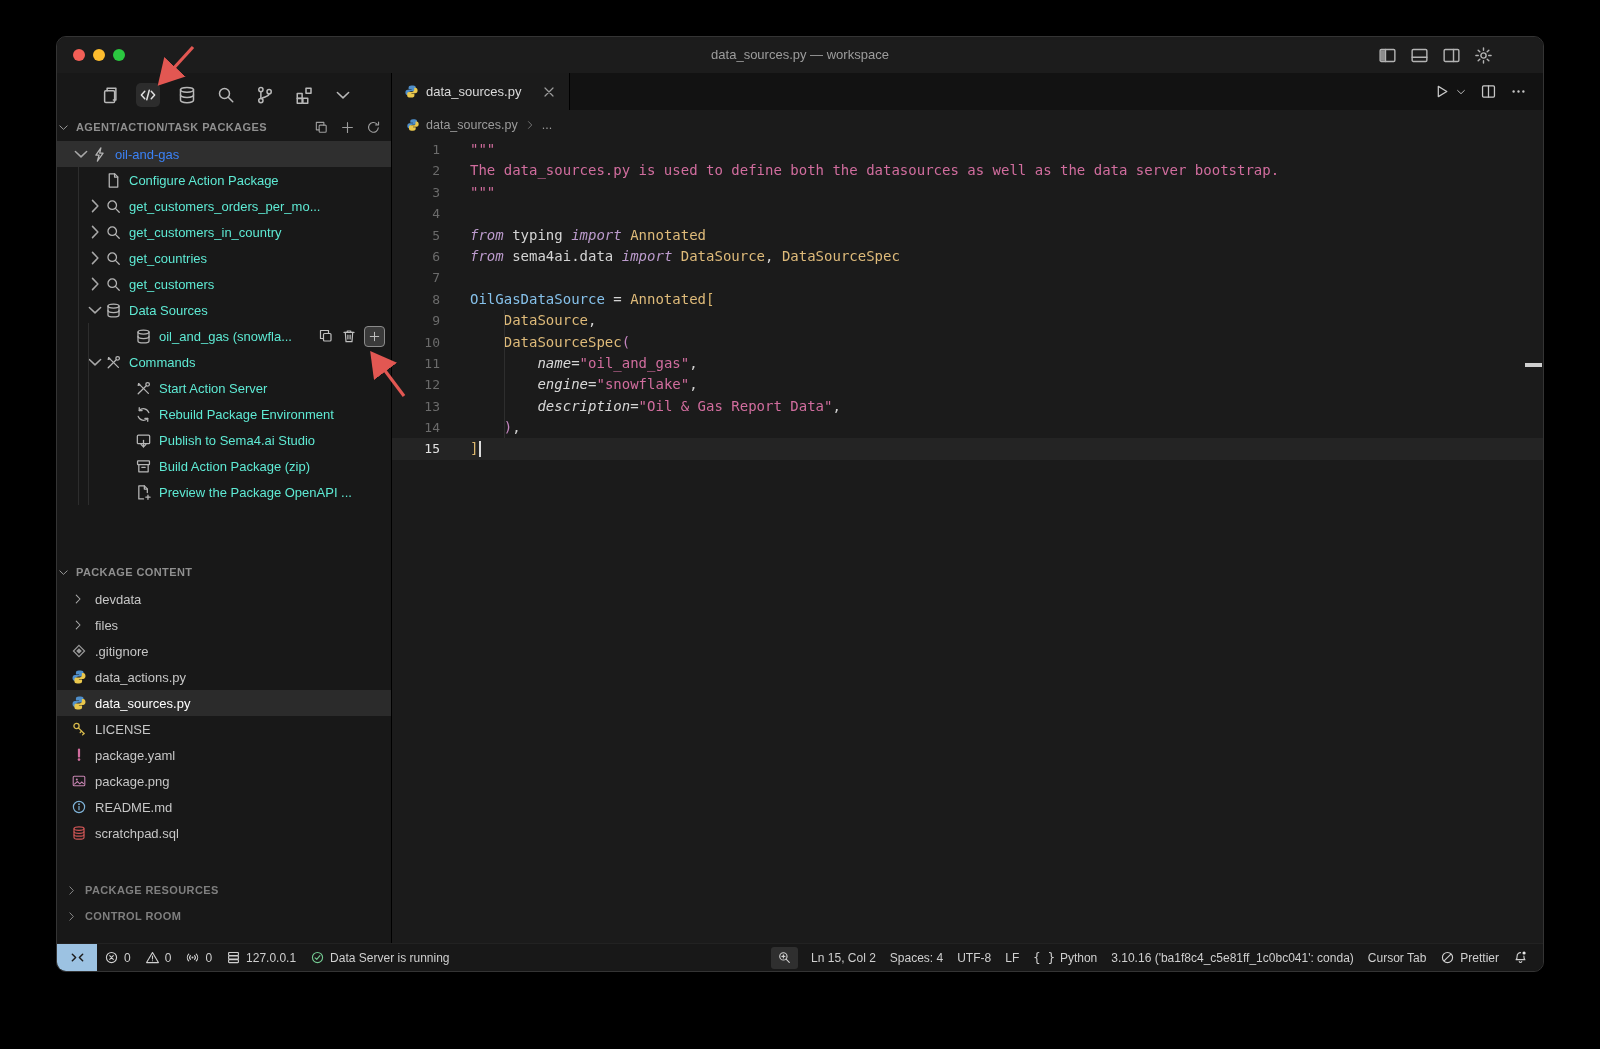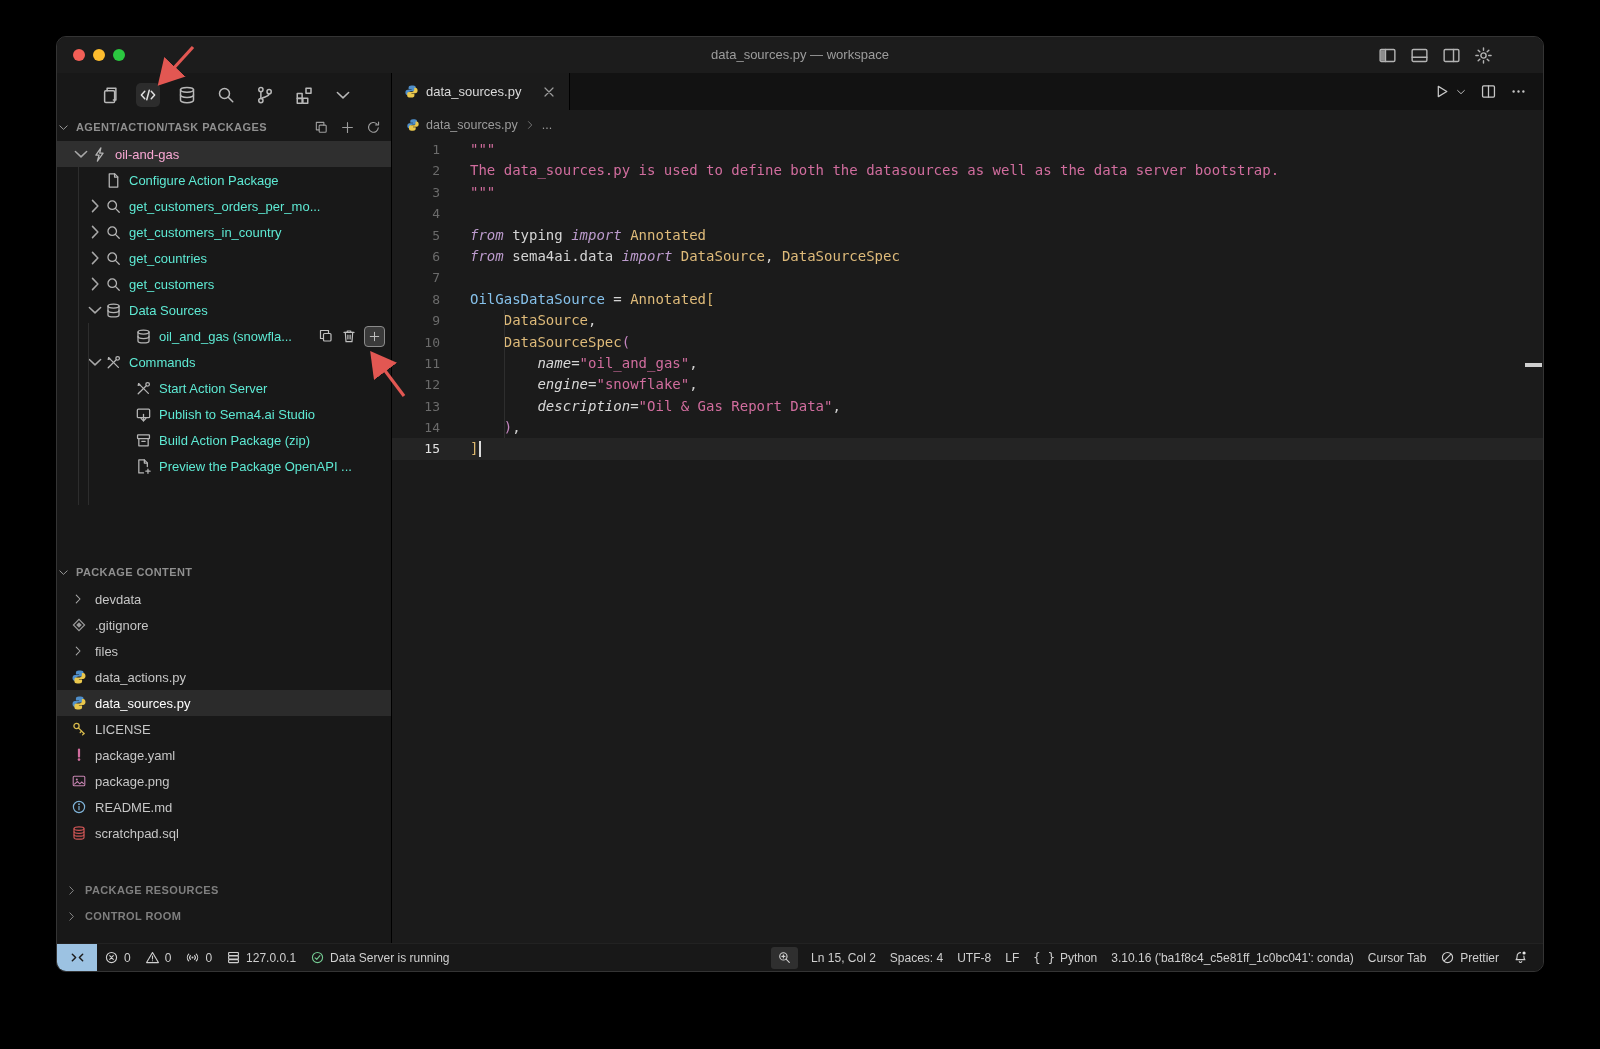--- a/index.html
+++ b/index.html
@@ -35,21 +35,21 @@
   .sec-h .chev .ic{width:13px;height:13px;}
   #agent-header{top:42px;}
   #pc-header{top:487px;}
   .sec-acts{margin-left:auto;display:flex;gap:11px;padding-right:10px;color:#9c9c9c;}
   .sec-acts .ic{width:15px;height:15px;}
   
   #agent-tree{position:absolute;top:68px;left:0;right:0;}
   #package-tree{position:absolute;top:513px;left:0;right:0;}
   .row{height:26px;display:flex;align-items:center;font-size:13px;color:#5eead4;position:relative;}
   .row.l0{padding-left:14px;}.row.l1{padding-left:28px;}.row.l2{padding-left:78px;}
-  .row.selected{background:#2f2f2f;color:#f9a8d4;}
+  .row.selected{background:#2f2f2f;color:#3b82f6;}
   .chev-slot{width:20px;height:16px;display:flex;align-items:center;color:#a8a8a8;flex:0 0 20px;}
   .chev-slot .ic{width:14px;height:14px;}
   .ticon{width:17px;height:17px;margin-right:7px;color:#b5b5b5;display:flex;flex:0 0 17px;}
   .row .lbl{white-space:nowrap;}
   .acts{margin-left:auto;display:flex;gap:7px;align-items:center;padding-right:6px;color:#c0c0c0;}
   .acts .ic{width:16px;height:16px;}
   .plus-box{width:19px;height:19px;border:1px solid #8b8b8b;background:#3a3a3a;border-radius:4px;
             display:flex;align-items:center;justify-content:center;}
   .plus-box .ic{width:13px;height:13px;}
   .guide{position:absolute;width:1px;background:#2d2d2d;}
@@ -393,20 +393,31 @@
                 <circle cx="11.9" cy="4.1" r="1.7"></circle>
                 <path d="M3.4 3.4 12.6 12.6"></path>
                 <path d="M3.4 3.4 3 5l1.6-.4z"></path>
               </svg>
             </span>
     <span class="lbl">Start Action Server</span>
           </div>
           <div class="row l2 ">
     <span class="ticon">
               <svg viewBox="0 0 16 16" fill="none" stroke="currentColor" stroke-width="1.2" stroke-linecap="round" stroke-linejoin="round">
+                <path d="M13 6.2A5.3 5.3 0 0 0 4 4.3"></path>
+                <path d="M4 1.6v2.7h2.7"></path>
+                <path d="M3 9.8A5.3 5.3 0 0 0 12 11.7"></path>
+                <path d="M12 14.4v-2.7H9.3"></path>
+              </svg>
+            </span>
+    <span class="lbl">Rebuild Package Environment</span>
+          </div>
+          <div class="row l2 ">
+    <span class="ticon">
+              <svg viewBox="0 0 16 16" fill="none" stroke="currentColor" stroke-width="1.2" stroke-linecap="round" stroke-linejoin="round">
                 <rect x="2.2" y="3" width="11.6" height="8" rx="1"></rect>
                 <path d="M8 8v6"></path>
                 <path d="M5.8 11.8 8 14l2.2-2.2"></path>
               </svg>
             </span>
     <span class="lbl">Publish to Sema4.ai Studio</span>
           </div>
           <div class="row l2 ">
     <span class="ticon">
               <svg viewBox="0 0 16 16" fill="none" stroke="currentColor" stroke-width="1.2" stroke-linecap="round" stroke-linejoin="round">
@@ -447,38 +458,38 @@
               <span class="ic" style="width:14px;height:14px">
                 <svg viewBox="0 0 16 16" fill="none" stroke="currentColor" stroke-width="1.2" stroke-linecap="round" stroke-linejoin="round">
                   <path d="M6 3.5 10.3 8 6 12.5"></path>
                 </svg>
               </span>
             </span>
             <span class="lbl">devdata</span>
           </div>
           <div class="prow ">
     <span class="pslot">
+              <span class="ic" style="width:14px;height:14px">
+                <svg viewBox="0 0 16 16" fill="none" stroke="currentColor" stroke-width="1.2" stroke-linecap="round" stroke-linejoin="round">
+                  <path d="M6 3.5 10.3 8 6 12.5"></path>
+                </svg>
+              </span>
+            </span>
+            <span class="lbl">files</span>
+          </div>
+          <div class="prow ">
+    <span class="pslot">
               <span class="fic ic">
                 <svg viewBox="0 0 16 16">
                   <path d="M8 2.4 13.6 8 8 13.6 2.4 8z" fill="none" stroke="#9a9a9a" stroke-width="1.2"></path>
                   <path d="M8 5.2 10.8 8 8 10.8 5.2 8z" fill="#9a9a9a"></path>
                 </svg>
               </span>
             </span>
             <span class="lbl">.gitignore</span>
-          </div>
-          <div class="prow ">
-    <span class="pslot">
-              <span class="ic" style="width:14px;height:14px">
-                <svg viewBox="0 0 16 16" fill="none" stroke="currentColor" stroke-width="1.2" stroke-linecap="round" stroke-linejoin="round">
-                  <path d="M6 3.5 10.3 8 6 12.5"></path>
-                </svg>
-              </span>
-            </span>
-            <span class="lbl">files</span>
           </div>
           <div class="prow ">
     <span class="pslot">
               <span class="fic ic">
                 <svg viewBox="0 0 16 16">
                   <path d="M7.9 1.5c-1.9 0-3 .8-3 2.2v1.8h3.2v.6H3.9c-1.4 0-2.4 1.1-2.4 2.9s1 2.9 2.4 2.9h1.2V9.8c0-1.3 1.1-2.2 2.4-2.2h3.2c1.1 0 1.9-.8 1.9-1.9V3.7c0-1.4-1.2-2.2-2.8-2.2z" fill="#4f8ec9"></path>
                   <path d="M8.1 14.5c1.9 0 3-.8 3-2.2v-1.8H7.9v-.6h4.2c1.4 0 2.4-1.1 2.4-2.9s-1-2.9-2.4-2.9h-1.2v2.1c0 1.3-1.1 2.2-2.4 2.2H5.3c-1.1 0-1.9.8-1.9 1.9v2c0 1.4 1.2 2.2 2.8 2.2z" fill="#e9c74c"></path>
                 </svg>
               </span>
             </span>

